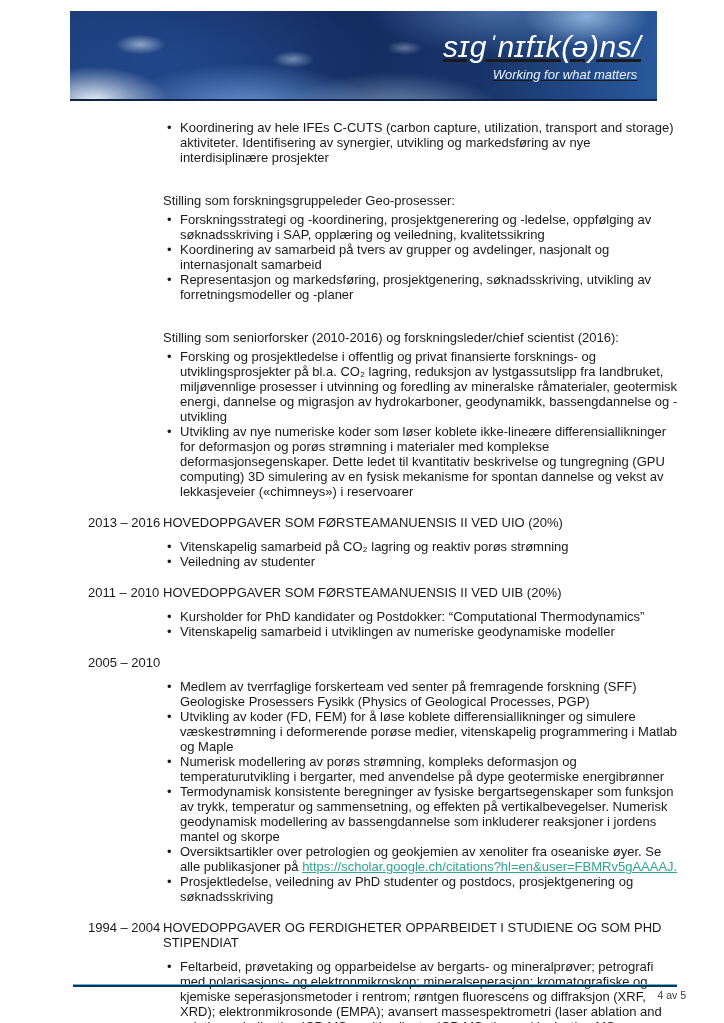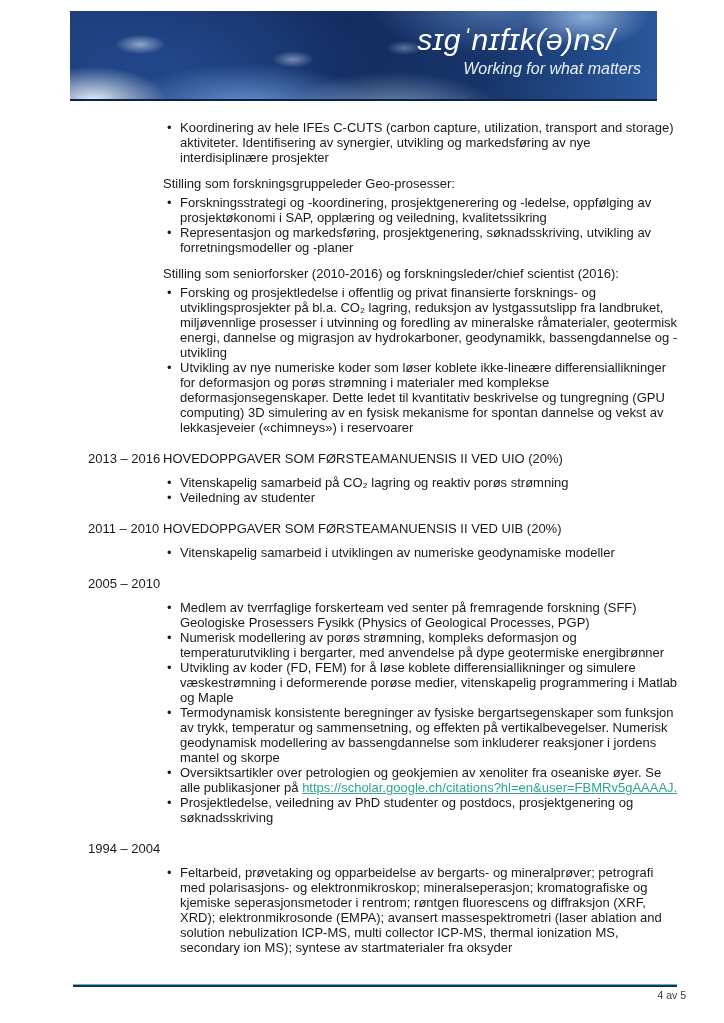--- a/index.html
+++ b/index.html
@@ -24,43 +24,43 @@
       radial-gradient(36px 14px at 12% 38%, rgba(235,245,255,.55), transparent 70%),
       radial-gradient(30px 12px at 38% 55%, rgba(225,240,255,.45), transparent 70%),
       radial-gradient(26px 10px at 57% 42%, rgba(225,240,255,.35), transparent 70%),
       radial-gradient(120px 55px at 4% 102%, rgba(240,248,255,.95), transparent 62%),
       radial-gradient(210px 75px at 30% 112%, rgba(120,170,230,.85), transparent 62%),
       radial-gradient(170px 65px at 55% 118%, rgba(205,228,250,.6), transparent 66%),
       radial-gradient(300px 120px at 15% 60%, rgba(35,75,145,.85), transparent 72%),
       linear-gradient(100deg, #1c3a74 0%, #142c60 45%, #173468 70%, #2a5a9e 100%);
     border-bottom: 2px solid #0e2348;
   }
-  .brand { position: absolute; right: 16px; top: 12px; text-align: left; }
+  .brand { position: absolute; right: 16px; top: 19px; text-align: center; text-decoration: underline; }
   .brand-logo {
     font-size: 30px; line-height: 34px;
     font-style: italic; color: #ffffff;
     letter-spacing: 0.5px; white-space: nowrap;
   }
   .brand-tagline {
-    font-size: 16px; font-style: italic;
+    font-size: 13px; font-style: italic;
     color: #e9f1fb; margin: 3px 0 0 46px; white-space: nowrap;
   }
 
   
   .content {
     position: absolute; left: 88px; top: 120px; width: 592px;
     font-size: 13px; line-height: 15px;
   }
   .bullet-list { list-style: none; margin: 0 0 0 75px; padding: 0; }
   .bullet-item { position: relative; padding-left: 17px; }
   .bullet-item::before {
     content: "\2022";
     position: absolute; left: 4px; top: 0;
   }
-  .subheading { margin: 11px 0 4px 75px; }
+  .subheading { margin: 28px 0 4px 75px; }
   .entry-header { display: flex; font-weight: normal; margin: 16px 0 9px 0; }
   .entry-date { width: 75px; flex: none; white-space: nowrap; }
   .entry-title { flex: 1; }
   .link { color: var(--link, #2fa58d); text-decoration: underline; cursor: pointer; word-break: break-all; }
 
   
   .footer-line {
     position: absolute; left: 73px; top: 984px; width: 604px; height: 3px;
     background: linear-gradient(to bottom,
       var(--footer-line-top, #41c0ed) 0 45%,
@@ -80,56 +80,59 @@
     <div class="brand-tagline">Working for what matters</div>
   </div>
 </div>
 
 <main class="content" id="content">
     <ul class="bullet-list">
       <li class="bullet-item"><span>Koordinering av hele IFEs C-CUTS (carbon capture, utilization, transport and storage) aktiviteter. Identifisering av synergier, utvikling og markedsføring av nye interdisiplinære prosjekter</span></li>
     </ul>
     <div class="subheading">Stilling som forskningsgruppeleder Geo-prosesser:</div>
     <ul class="bullet-list">
-      <li class="bullet-item"><span>Forskningsstrategi og -koordinering, prosjektgenerering og -ledelse, oppfølging av prosjektøkonomi i SAP, opplæring og veiledning, kvalitetssikring</span></li>
+      <li class="bullet-item"><span>Forskningsstrategi og -koordinering, prosjektgenerering og -ledelse, oppfølging av søknadsskriving i SAP, opplæring og veiledning, kvalitetssikring</span></li>
+      <li class="bullet-item"><span>Koordinering av samarbeid på tvers av grupper og avdelinger, nasjonalt og internasjonalt samarbeid</span></li>
       <li class="bullet-item"><span>Representasjon og markedsføring, prosjektgenering, søknadsskriving, utvikling av forretningsmodeller og -planer</span></li>
     </ul>
     <div class="subheading">Stilling som seniorforsker (2010-2016) og forskningsleder/chief scientist (2016):</div>
     <ul class="bullet-list">
       <li class="bullet-item"><span>Forsking og prosjektledelse i offentlig og privat finansierte forsknings- og utviklingsprosjekter på bl.a. CO₂ lagring, reduksjon av lystgassutslipp fra landbruket, miljøvennlige prosesser i utvinning og foredling av mineralske råmaterialer, geotermisk energi, dannelse og migrasjon av hydrokarboner, geodynamikk, bassengdannelse og -utvikling</span></li>
       <li class="bullet-item"><span>Utvikling av nye numeriske koder som løser koblete ikke-lineære differensiallikninger for deformasjon og porøs strømning i materialer med komplekse deformasjonsegenskaper. Dette ledet til kvantitativ beskrivelse og tungregning (GPU computing) 3D simulering av en fysisk mekanisme for spontan dannelse og vekst av lekkasjeveier («chimneys») i reservoarer</span></li>
     </ul>
     <div class="entry-header">
       <div class="entry-date">2013 – 2016</div>
       <div class="entry-title">HOVEDOPPGAVER SOM FØRSTEAMANUENSIS II VED UIO (20%)</div>
     </div>
     <ul class="bullet-list">
       <li class="bullet-item"><span>Vitenskapelig samarbeid på CO₂ lagring og reaktiv porøs strømning</span></li>
       <li class="bullet-item"><span>Veiledning av studenter</span></li>
     </ul>
     <div class="entry-header">
       <div class="entry-date">2011 – 2010</div>
       <div class="entry-title">HOVEDOPPGAVER SOM FØRSTEAMANUENSIS II VED UIB (20%)</div>
     </div>
     <ul class="bullet-list">
+      <li class="bullet-item"><span>Kursholder for PhD kandidater og Postdokker: “Computational Thermodynamics”</span></li>
       <li class="bullet-item"><span>Vitenskapelig samarbeid i utviklingen av numeriske geodynamiske modeller</span></li>
     </ul>
     <div class="entry-header">
       <div class="entry-date">2005 – 2010</div>
     </div>
     <ul class="bullet-list">
       <li class="bullet-item"><span>Medlem av tverrfaglige forskerteam ved senter på fremragende forskning (SFF) Geologiske Prosessers Fysikk (Physics of Geological Processes, PGP)</span></li>
+      <li class="bullet-item"><span>Utvikling av koder (FD, FEM) for å løse koblete differensiallikninger og simulere væskestrømning i deformerende porøse medier, vitenskapelig programmering i Matlab og Maple</span></li>
       <li class="bullet-item"><span>Numerisk modellering av porøs strømning, kompleks deformasjon og temperaturutvikling i bergarter, med anvendelse på dype geotermiske energibrønner</span></li>
-      <li class="bullet-item"><span>Utvikling av koder (FD, FEM) for å løse koblete differensiallikninger og simulere væskestrømning i deformerende porøse medier, vitenskapelig programmering i Matlab og Maple</span></li>
       <li class="bullet-item"><span>Termodynamisk konsistente beregninger av fysiske bergartsegenskaper som funksjon av trykk, temperatur og sammensetning, og effekten på vertikalbevegelser. Numerisk geodynamisk modellering av bassengdannelse som inkluderer reaksjoner i jordens mantel og skorpe</span></li>
       <li class="bullet-item"><span>Oversiktsartikler over petrologien og geokjemien av xenoliter fra oseaniske øyer. Se alle publikasjoner på </span><a class="link">https://scholar.google.ch/citations?hl=en&amp;user=FBMRv5gAAAAJ.</a></li>
       <li class="bullet-item"><span>Prosjektledelse, veiledning av PhD studenter og postdocs, prosjektgenering og søknadsskriving</span></li>
     </ul>
     <div class="entry-header">
       <div class="entry-date">1994 – 2004</div>
+      <div class="entry-title">HOVEDOPPGAVER OG FERDIGHETER OPPARBEIDET I STUDIENE OG SOM PHD STIPENDIAT</div>
     </div>
     <ul class="bullet-list">
       <li class="bullet-item"><span>Feltarbeid, prøvetaking og opparbeidelse av bergarts- og mineralprøver; petrografi med polarisasjons- og elektronmikroskop; mineralseperasjon; kromatografiske og kjemiske seperasjonsmetoder i rentrom; røntgen fluorescens og diffraksjon (XRF, XRD); elektronmikrosonde (EMPA); avansert massespektrometri (laser ablation and solution nebulization ICP-MS, multi collector ICP-MS, thermal ionization MS, secondary ion MS); syntese av startmaterialer fra oksyder</span></li>
     </ul>
   </main>
 
 <div class="footer-line"></div>
 <div class="page-number">4 av 5</div>
 
 </body></html>

